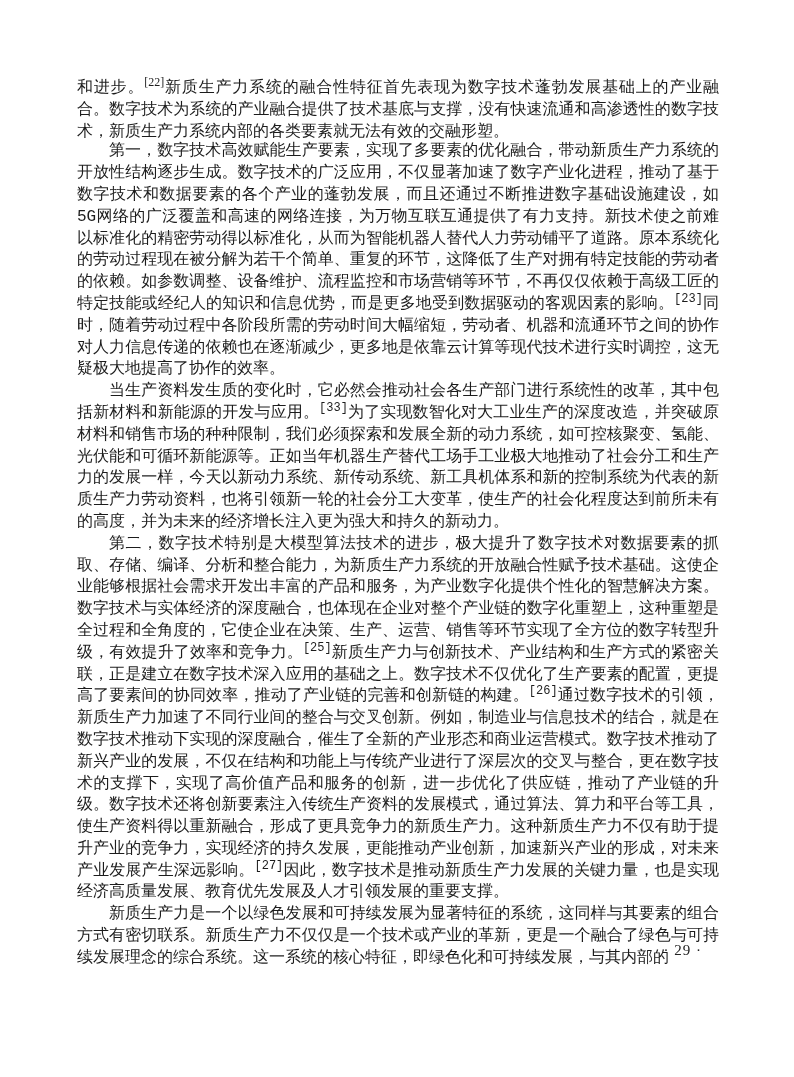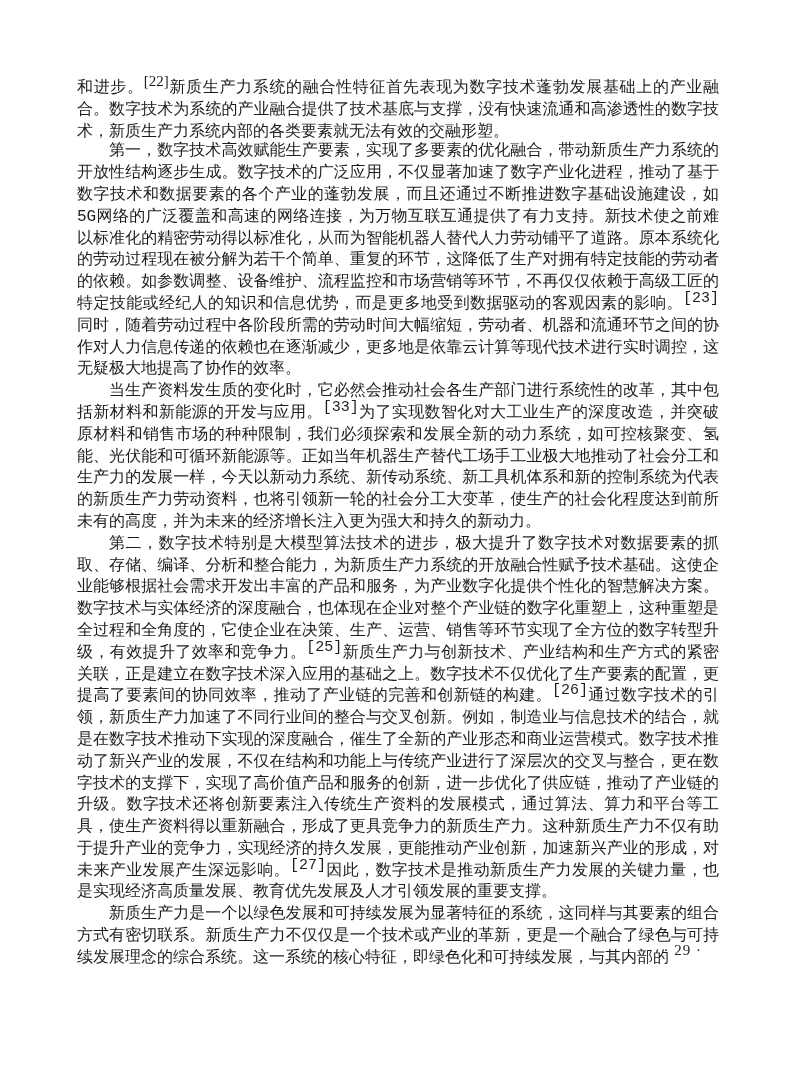--- a/index.html
+++ b/index.html
@@ -31,21 +31,21 @@
     padding: 0;
     font-size: 16px;
     font-weight: normal;
     text-align: justify;
   }
   .indent {
     text-indent: 2em;
     font-family: Liberation Mono, monospace;
   }
   sup.cite {
-    font-size: 15px;
+    font-size: 12px;
     line-height: 0;
     vertical-align: super;
     white-space: nowrap;
   }
   .page-number {
     position: absolute;
     top: 942px;
     right: 92px;
     font-size: 15px;
     color: #222222;

